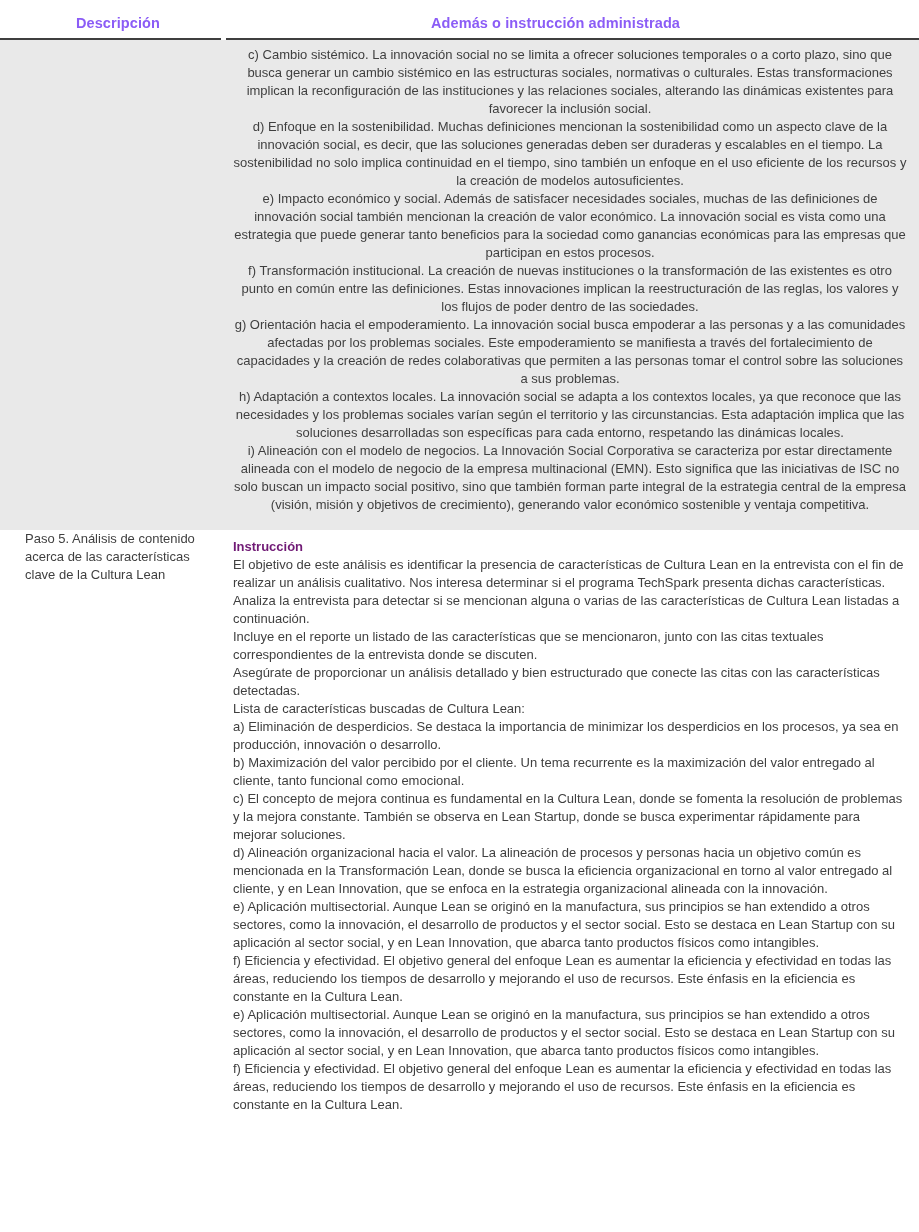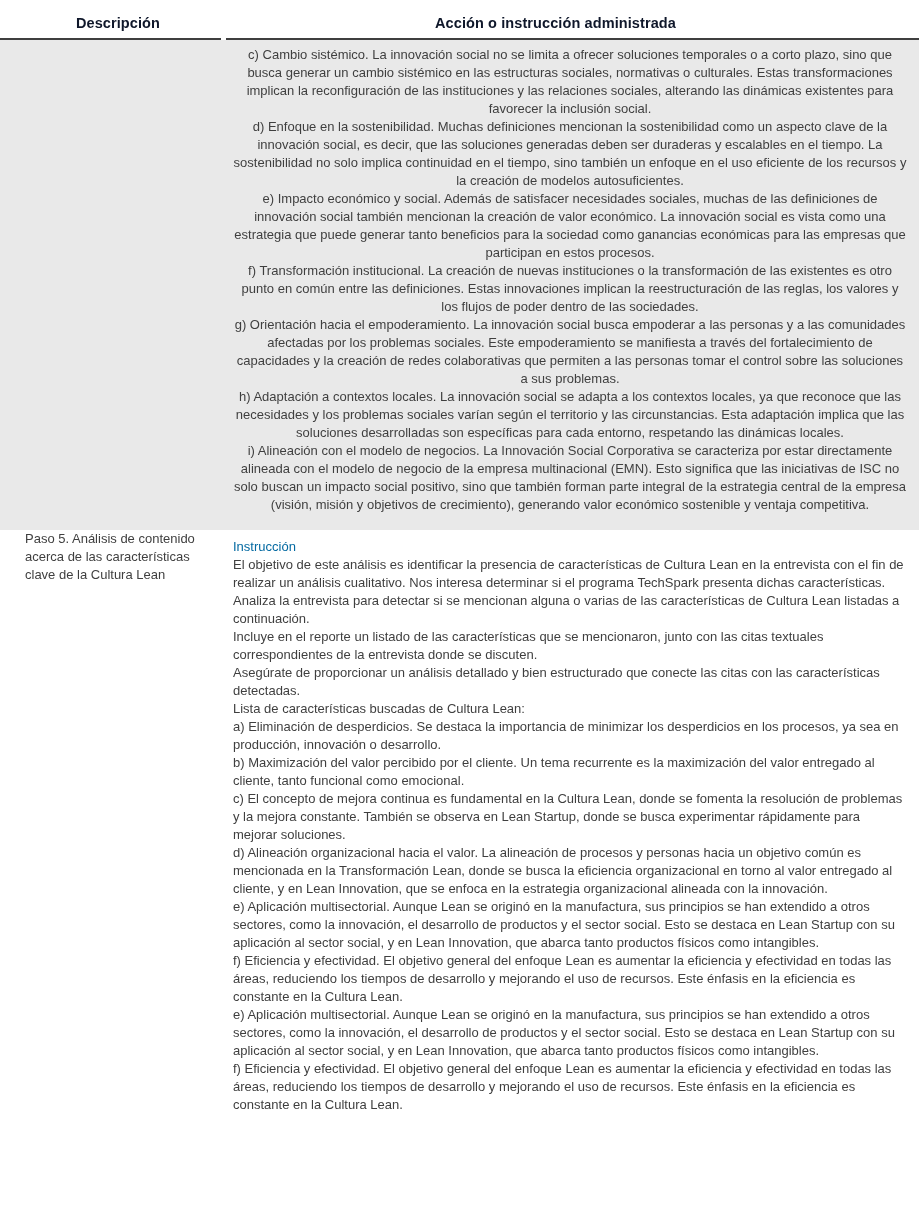--- a/index.html
+++ b/index.html
@@ -28,21 +28,21 @@
   }
   .hcell {
     box-sizing: border-box;
     border-bottom: 2.5px solid #3f3f3f;
     display: flex;
     align-items: flex-end;
     justify-content: center;
     padding-bottom: 7px;
     font-weight: bold;
     font-size: 14.5px;
-    color: #0f172a;
+    color: #8b5cf6;
     letter-spacing: 0.1px;
   }
   .hcell.left  { width: 221px; padding-left: 15px; }
   .hgap        { width: 5px; }           
   .hcell.right { flex: 1; padding-right: 34px; }
   
   .row { display: flex; align-items: stretch; }
   .row-gray { background: #e9e9e9; }
   .cell-left {
     box-sizing: border-box;
@@ -62,33 +62,33 @@
     flex: 1;
     padding-left: 7px;
     padding-right: 12px;
     font-size: 13px;
     line-height: 18px;
   }
   .row-gray .cell-right { padding-top: 6px; padding-bottom: 16px; text-align: center; }
   .row-white .cell-right { padding-top: 8px; padding-bottom: 6px; }
   .para-block { white-space: pre-line; }
   .instr-heading {
-    font-weight: normal;
-    color: #0369a1;
+    font-weight: bold;
+    color: #701a75;
   }
 </style>
 </head>
 <body>
 
 <div class="sheet">
 
   <div class="header-row">
     <div class="hcell left">Descripción</div>
     <div class="hgap"></div>
-    <div class="hcell right">Acción o instrucción administrada</div>
+    <div class="hcell right">Además o instrucción administrada</div>
   </div>
 
   <div class="row row-gray">
     <div class="cell-left">
       <div class="desc-text"></div>
     </div>
     <div class="cell-right">
       <div class="para-block">c) Cambio sistémico. La innovación social no se limita a ofrecer soluciones temporales o a corto plazo, sino que busca generar un cambio sistémico en las estructuras sociales, normativas o culturales. Estas transformaciones implican la reconfiguración de las instituciones y las relaciones sociales, alterando las dinámicas existentes para favorecer la inclusión social.
 d) Enfoque en la sostenibilidad. Muchas definiciones mencionan la sostenibilidad como un aspecto clave de la innovación social, es decir, que las soluciones generadas deben ser duraderas y escalables en el tiempo. La sostenibilidad no solo implica continuidad en el tiempo, sino también un enfoque en el uso eficiente de los recursos y la creación de modelos autosuficientes.
 e) Impacto económico y social. Además de satisfacer necesidades sociales, muchas de las definiciones de innovación social también mencionan la creación de valor económico. La innovación social es vista como una estrategia que puede generar tanto beneficios para la sociedad como ganancias económicas para las empresas que participan en estos procesos.

